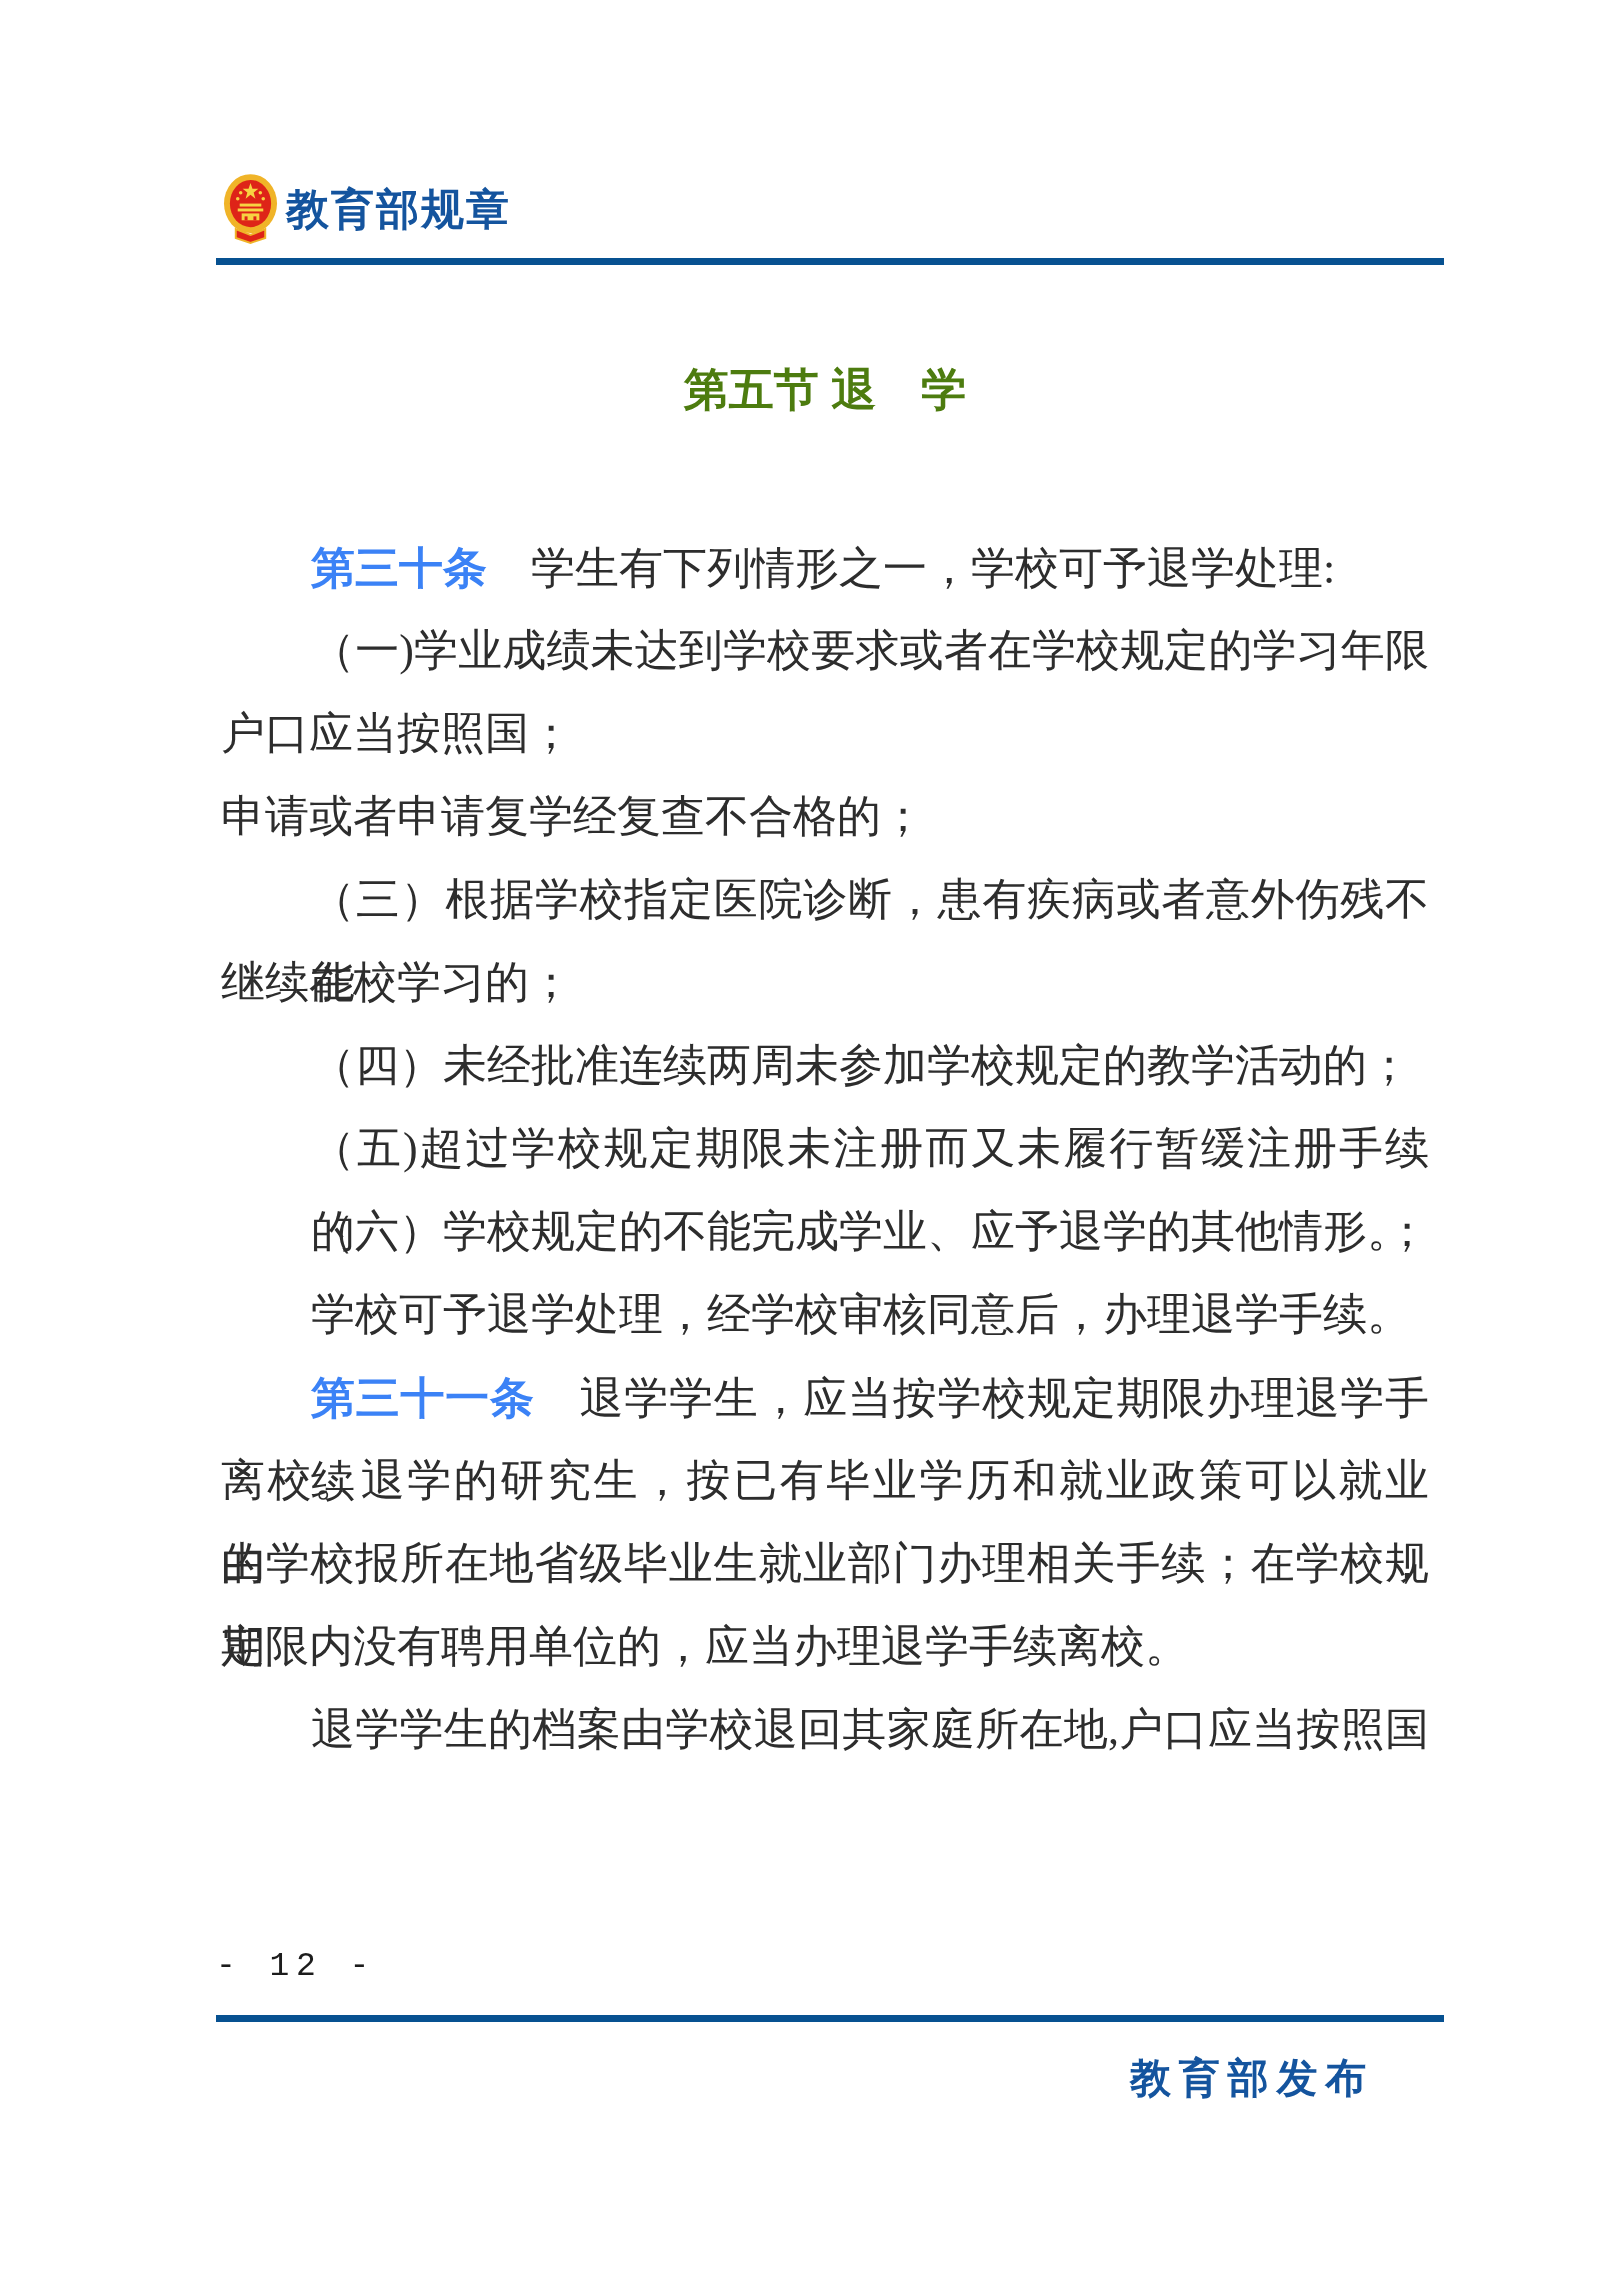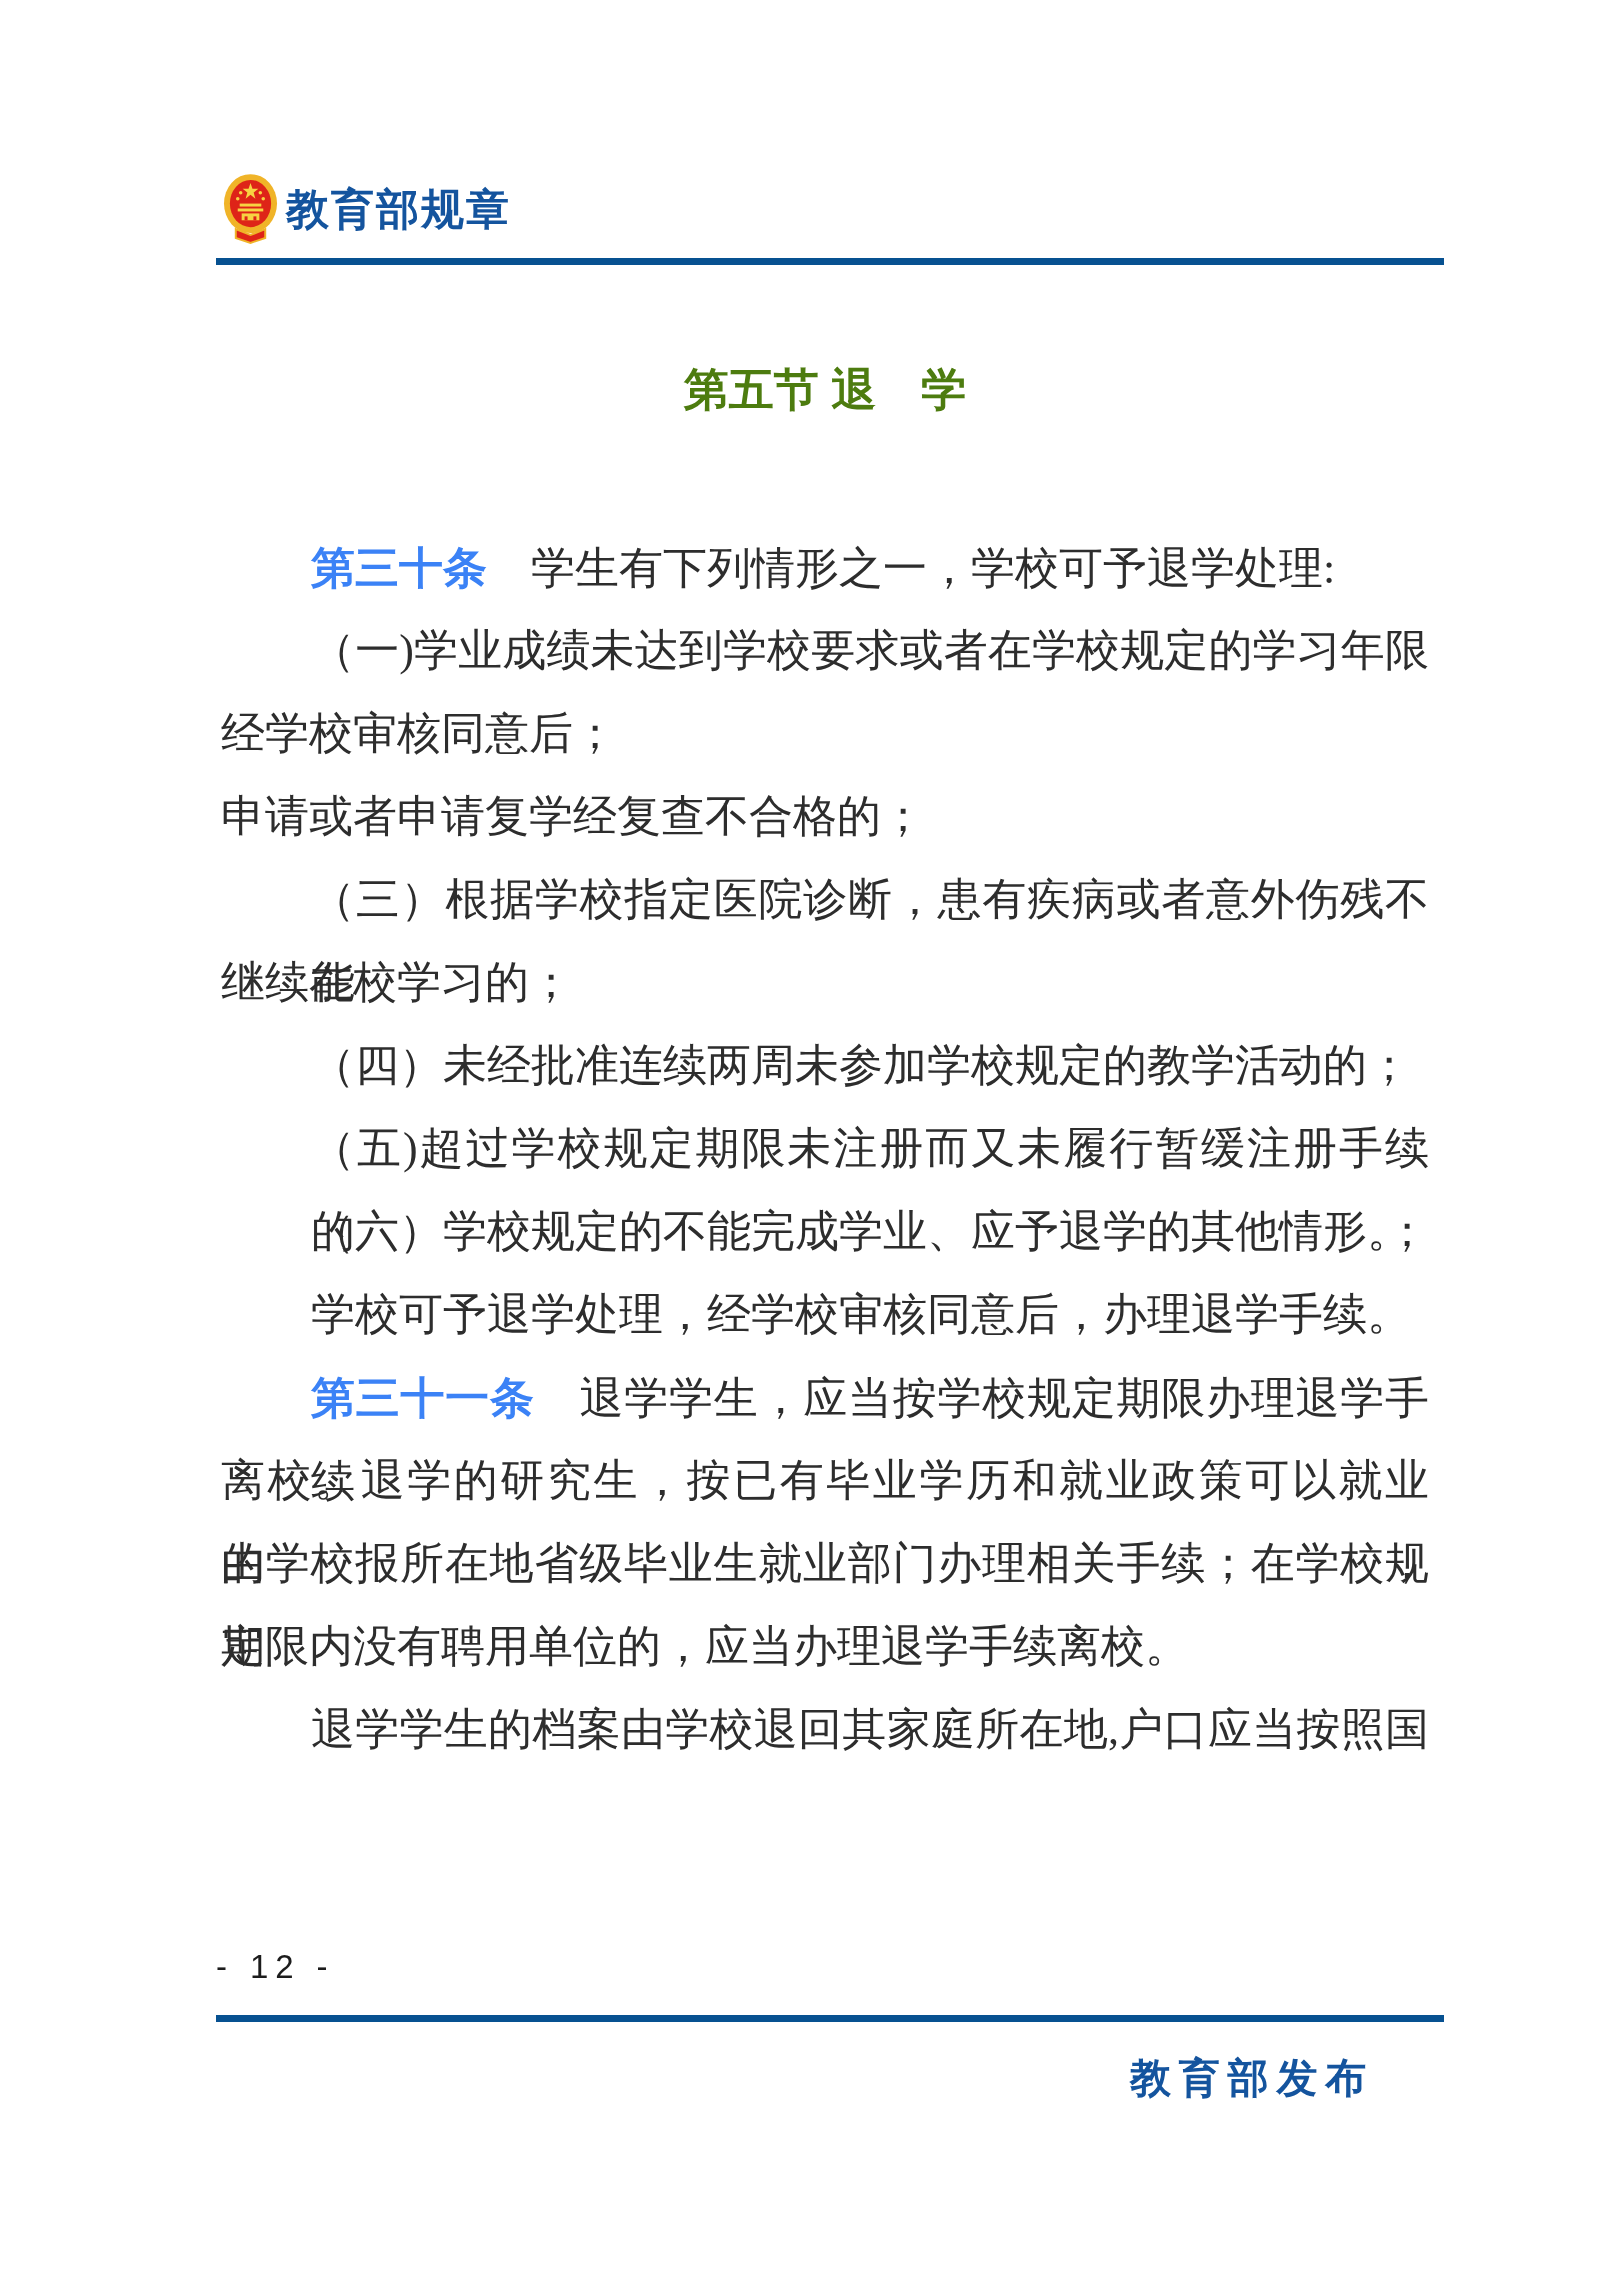--- a/index.html
+++ b/index.html
@@ -49,21 +49,21 @@
     text-align:justify;
     text-align-last:justify;
   }
   .article-no{
     font-family:"Liberation Sans","DejaVu Sans",sans-serif;
     font-weight:bold;color:#3b82f6;
   }
   
   .page-number{
     position:absolute;left:216px;top:1947px;
-    font-family:Liberation Sans, sans-serif;
+    font-family:Liberation Mono, monospace;
     font-size:33px;line-height:39px;color:#1c1c1c;
     letter-spacing:6.9px;white-space:pre;
   }
   .publisher{
     position:absolute;left:1130px;top:2054px;
     font-family:"Liberation Sans","DejaVu Sans",sans-serif;
     font-weight:bold;font-size:41px;line-height:49px;
     color:var(--header-blue,#14549e);
     letter-spacing:7.8px;white-space:nowrap;text-align:center;
   }
@@ -91,21 +91,21 @@
     </svg>
   </span>
   <div class="header-title">教育部规章</div>
   <div class="rule rule-top"></div>
 
   <h1 class="section-title">第五节 退　学</h1>
 
   <main class="doc-body">
       <div class="body-line indent"><span class="article-no">第三十条</span>　学生有下列情形之一，学校可予退学处理:</div>
       <div class="body-line indent fill">（一)学业成绩未达到学校要求或者在学校规定的学习年限</div>
-      <div class="body-line">经学校审核同意后；</div>
+      <div class="body-line">户口应当按照国；</div>
       <div class="body-line">申请或者申请复学经复查不合格的；</div>
       <div class="body-line indent fill">（三）根据学校指定医院诊断，患有疾病或者意外伤残不能</div>
       <div class="body-line">继续在校学习的；</div>
       <div class="body-line indent">（四）未经批准连续两周未参加学校规定的教学活动的；</div>
       <div class="body-line indent fill">（五)超过学校规定期限未注册而又未履行暂缓注册手续的；</div>
       <div class="body-line indent">（六）学校规定的不能完成学业、应予退学的其他情形。</div>
       <div class="body-line indent">学校可予退学处理，经学校审核同意后，办理退学手续。</div>
       <div class="body-line indent fill"><span class="article-no">第三十一条</span>　退学学生，应当按学校规定期限办理退学手续</div>
       <div class="body-line fill">离校。退学的研究生，按已有毕业学历和就业政策可以就业的，</div>
       <div class="body-line fill">由学校报所在地省级毕业生就业部门办理相关手续；在学校规定</div>

